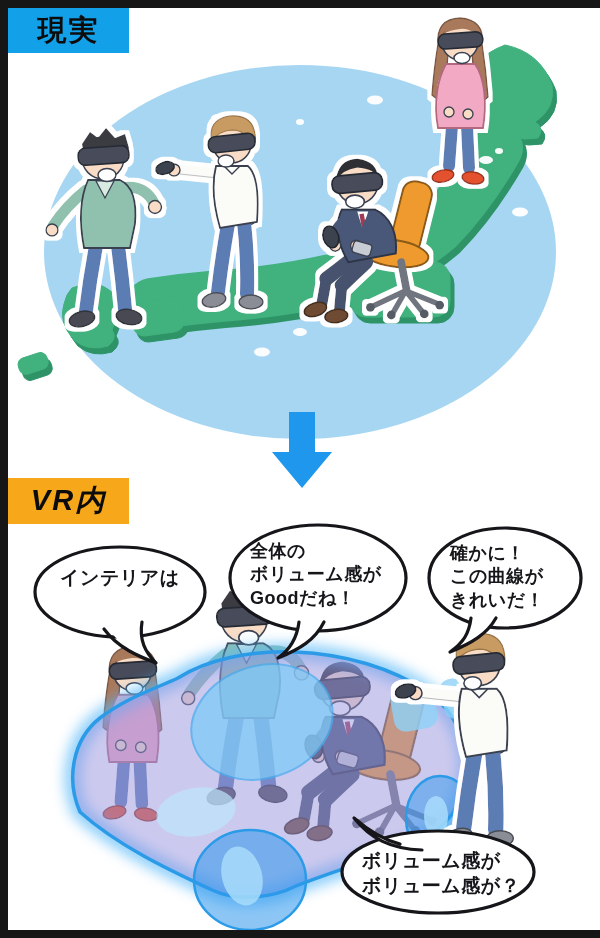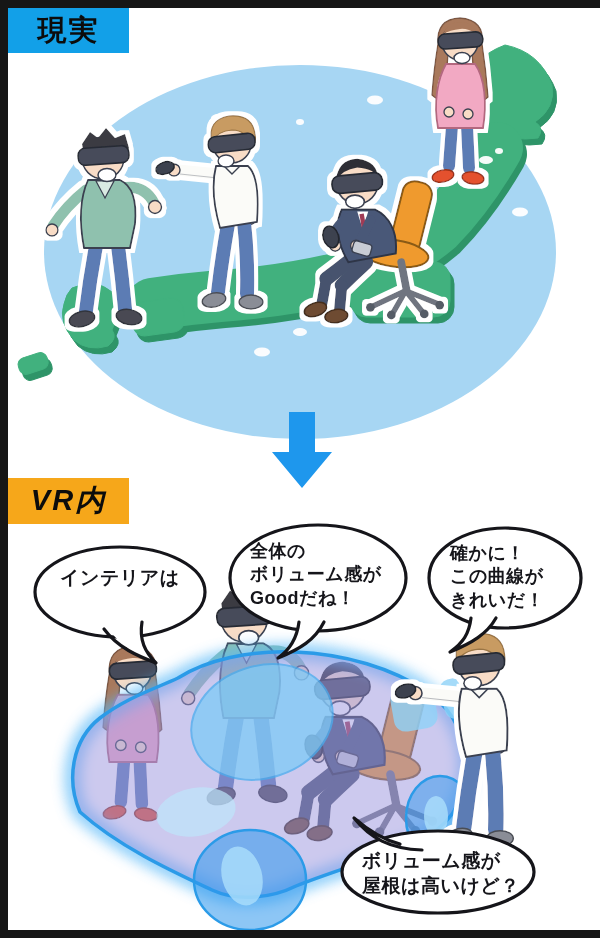--- a/index.html
+++ b/index.html
@@ -239,17 +239,17 @@
     <div>この曲線が</div>
     <div>きれいだ！</div>
   </div>
   <div class="bubble-text bt-volume">
     <div>全体の</div>
     <div>ボリューム感が</div>
     <div>Goodだね！</div>
   </div>
   <div class="bubble-text bt-roof">
     <div>ボリューム感が</div>
-    <div>屋根は高いけど？</div>
+    <div>ボリューム感が？</div>
   </div>
 
   <div class="frame"></div>
 </div>
 
 </body></html>

